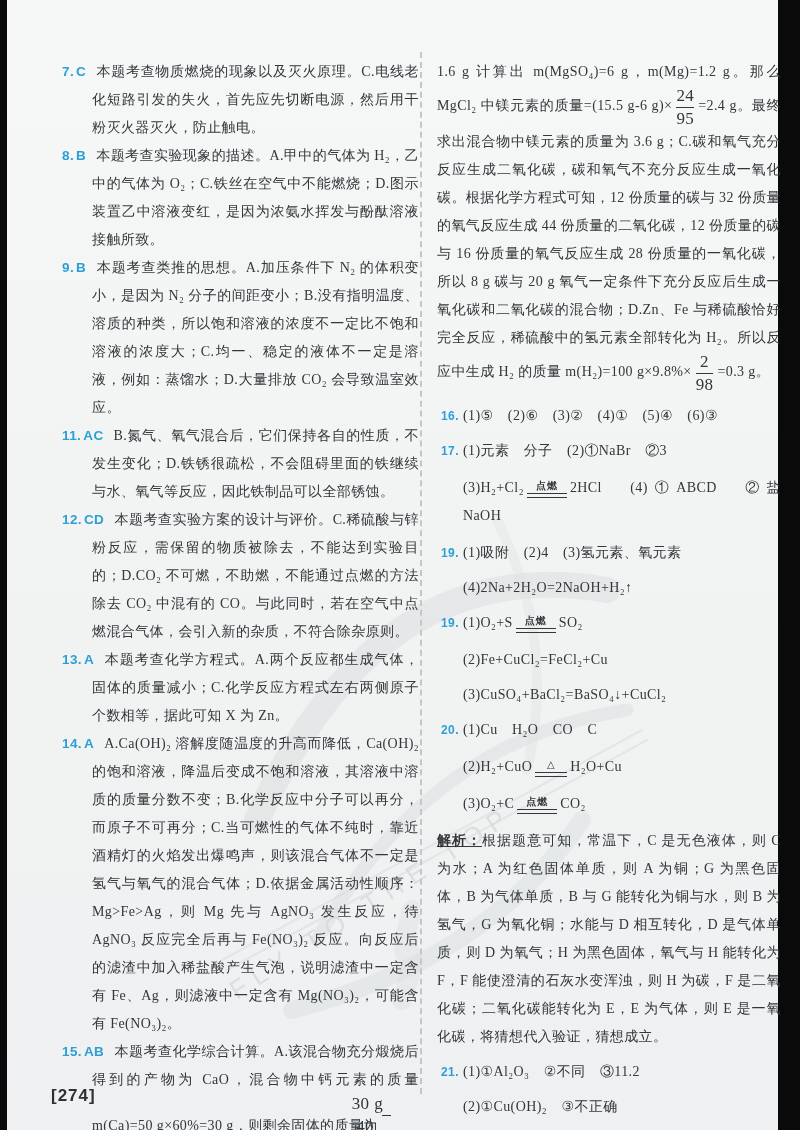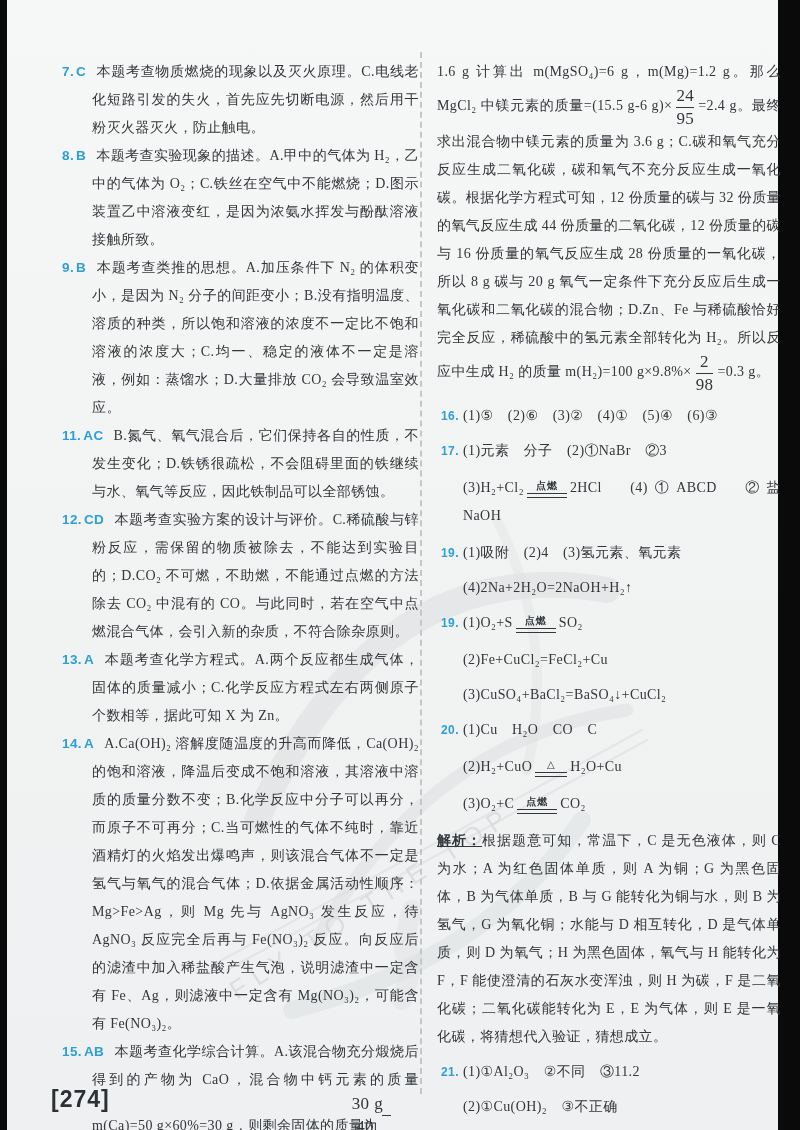--- a/index.html
+++ b/index.html
@@ -32,21 +32,21 @@
   .frac{display:inline-flex;flex-direction:column;align-items:center;vertical-align:middle;
         margin:0 4px;line-height:1.15;font-size:17px;}
   .fbar{align-self:stretch;height:0;border-top:1.3px solid #33363a;margin:1px 0;}
   .innerfrac{display:inline-flex;flex-direction:column;align-items:center;line-height:1.15;}
   
   .ceq{display:inline-flex;flex-direction:column;align-items:center;vertical-align:middle;margin:0 3px;}
   .ceq .cond{font-size:10px;line-height:1.1;letter-spacing:1px;font-weight:bold;}
   .ceq .dbar{width:40px;height:3px;border-top:1.4px solid #33363a;border-bottom:1.4px solid #33363a;margin-top:2px;}
   .ceq .dbar.short{width:32px;}
   .pageno{position:absolute;left:44px;top:1086px;font-family:"Liberation Sans","DejaVu Sans",sans-serif;
-          font-weight:bold;font-size:23px;color:#2e3134;letter-spacing:1px;}
+          font-weight:bold;font-size:17px;color:#2e3134;letter-spacing:1px;}
 </style>
 </head>
 <body>
 
 <div class="scan">
   <div class="page">
 
     <svg class="wm" viewBox="0 0 480 580">
       <g fill="none" stroke="#cdd0d2" stroke-linecap="round">
         <path d="M60,380 Q180,110 410,150" stroke-width="26" opacity=".55"></path>

